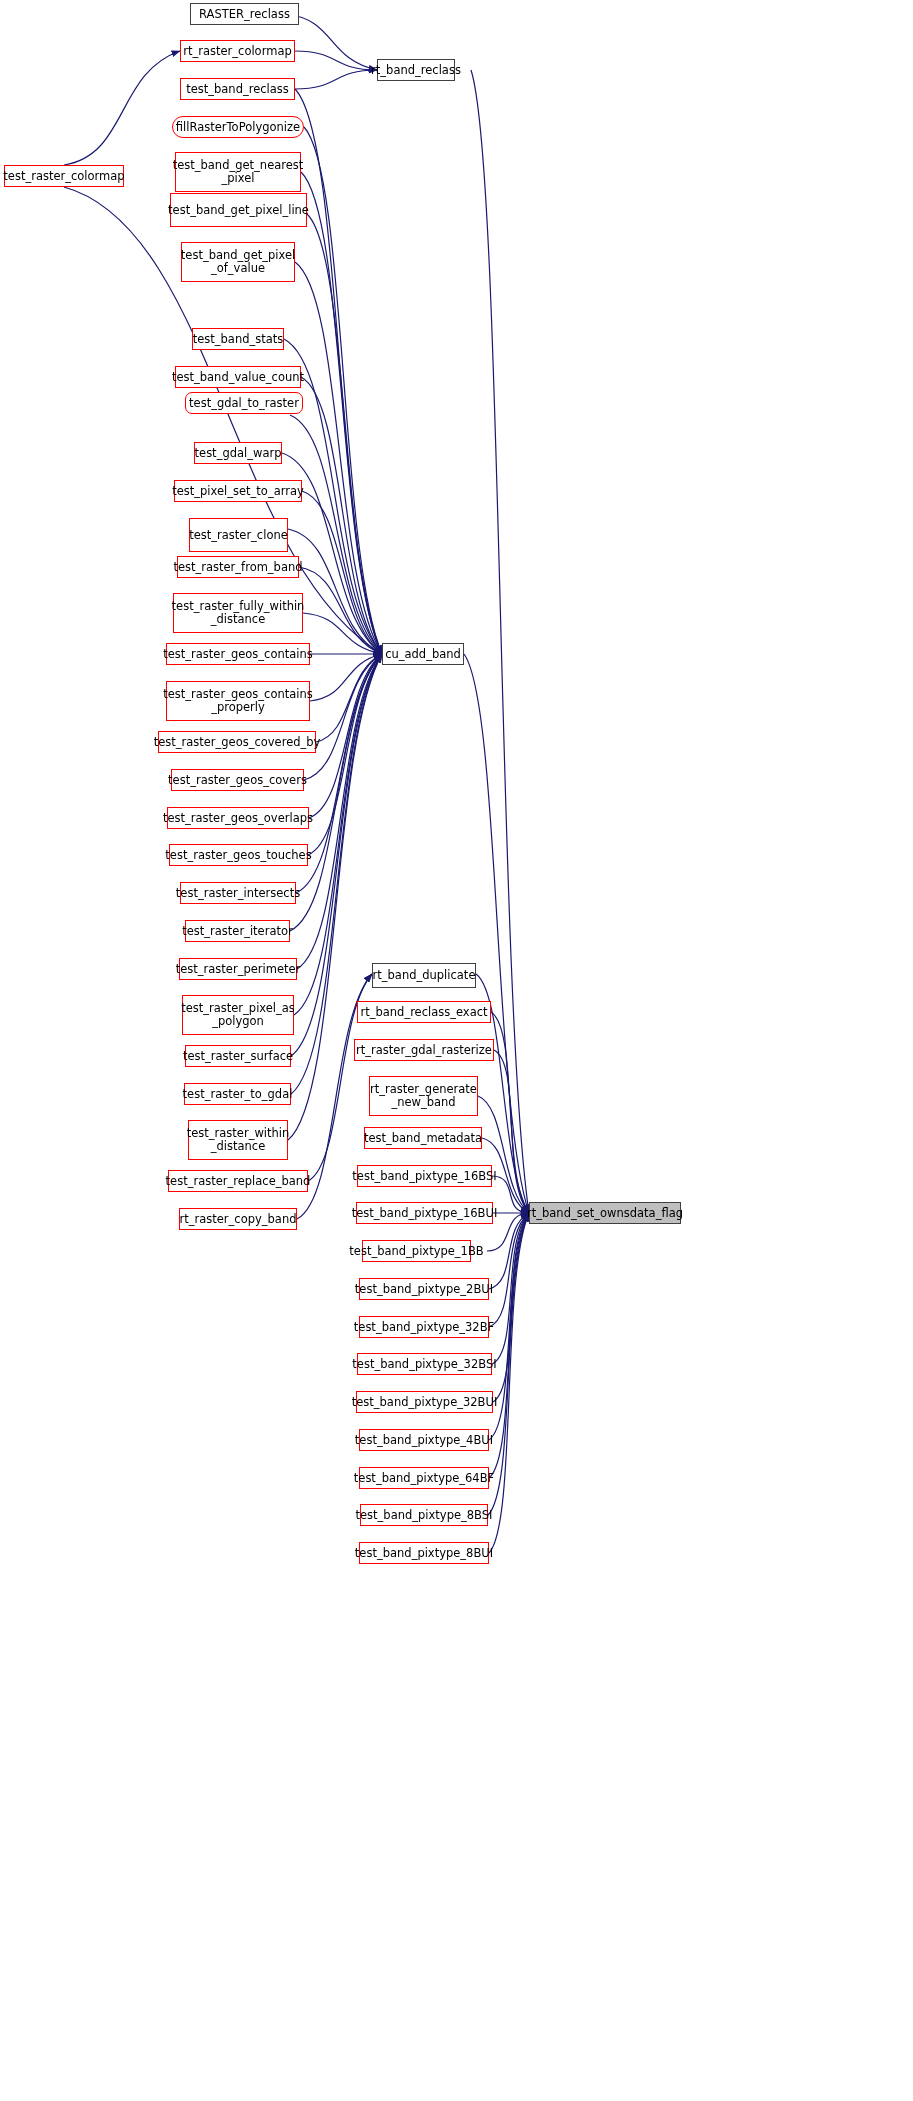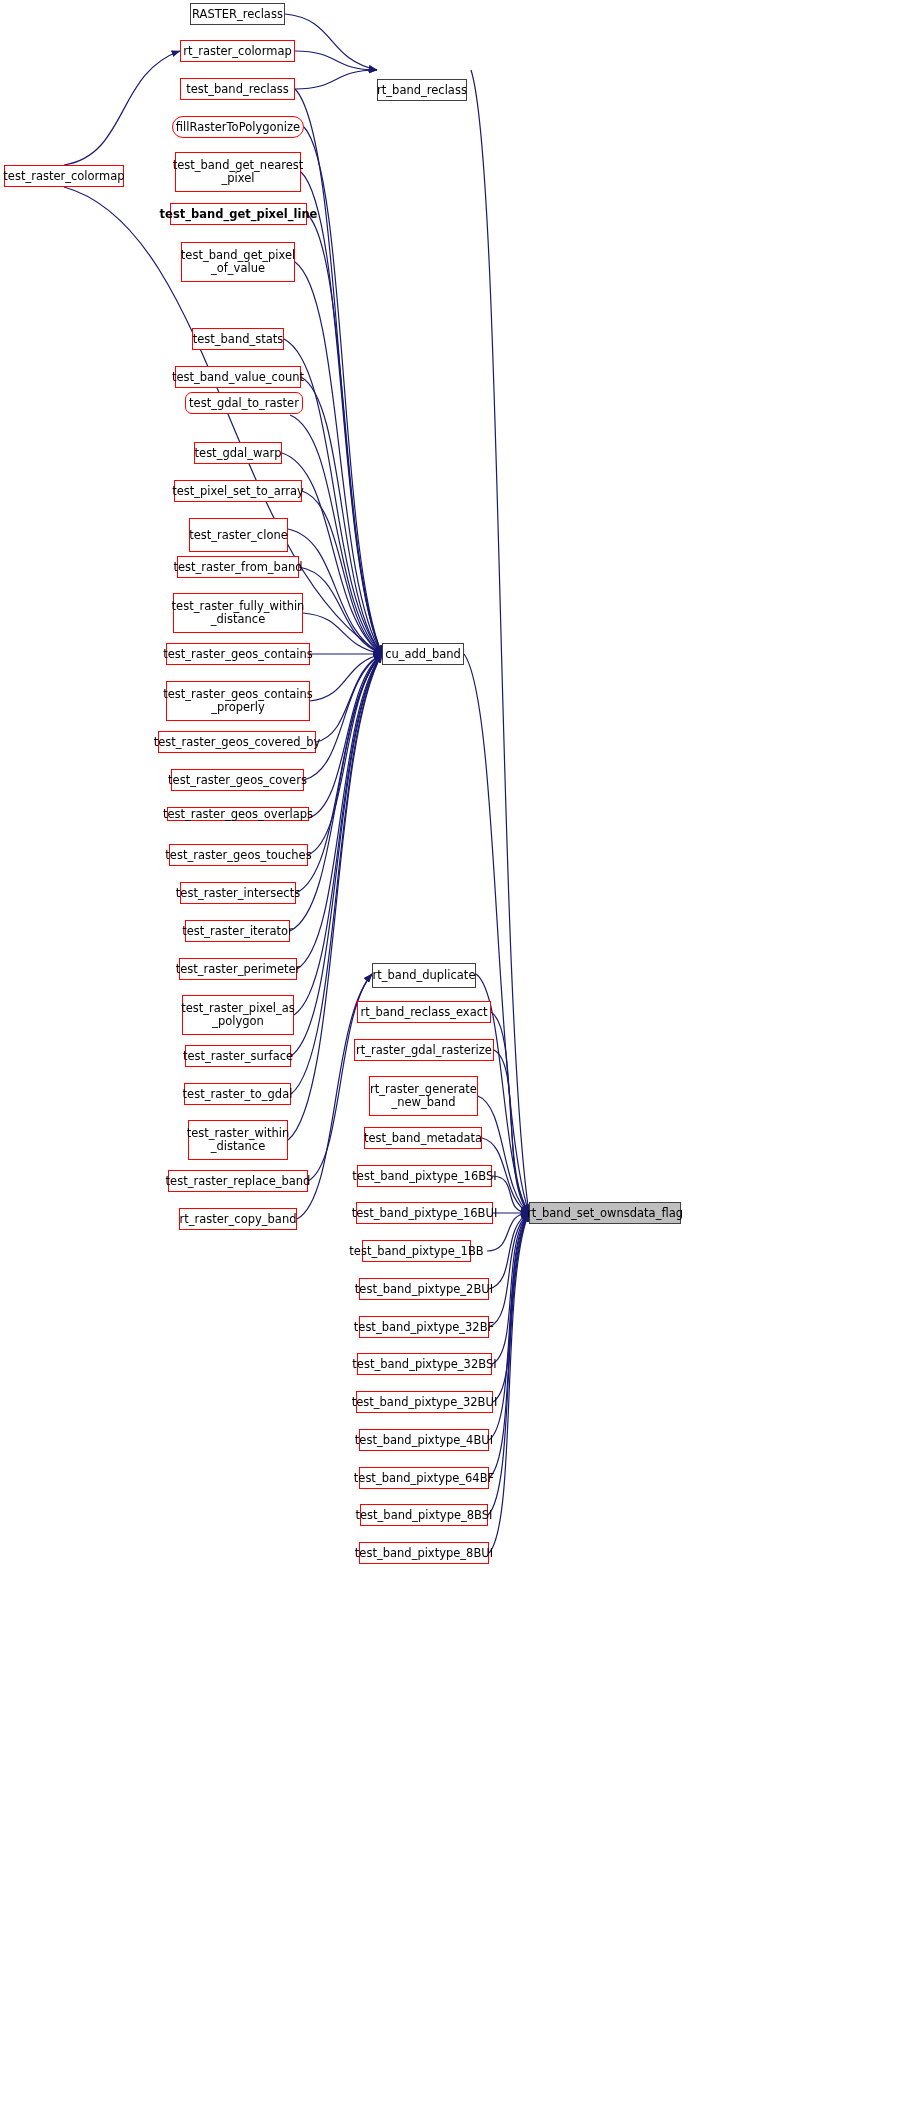--- a/index.html
+++ b/index.html
@@ -72,58 +72,58 @@
         <path d="M 489 1327 C 517 1317.025, 501 1234.945, 529 1213" marker-end="url(#arrow)"></path>
         <path d="M 492 1364 C 520 1350.7875, 501 1242.0675, 529 1213" marker-end="url(#arrow)"></path>
         <path d="M 493 1402 C 521 1385.4625, 501 1249.3825, 529 1213" marker-end="url(#arrow)"></path>
         <path d="M 489 1440 C 517 1420.1375, 501 1256.6975, 529 1213" marker-end="url(#arrow)"></path>
         <path d="M 489 1478 C 517 1454.8125, 501 1264.0125, 529 1213" marker-end="url(#arrow)"></path>
         <path d="M 488 1515 C 516 1488.575, 501 1271.135, 529 1213" marker-end="url(#arrow)"></path>
         <path d="M 489 1553 C 517 1523.25, 501 1278.45, 529 1213" marker-end="url(#arrow)"></path>
       </g>
   </svg>
   <div id="node-layer">
-      <div class="node dark" style="left: 190px; top: 3px; width: 95px; height: 22px;">RASTER_reclass</div>
+      <div class="node dark" style="left: 190px; top: 3px; width: 109px; height: 22px;">RASTER_reclass</div>
       <div class="node" style="left: 180px; top: 40px; width: 115px; height: 22px;">rt_raster_colormap</div>
       <div class="node" style="left: 180px; top: 78px; width: 115px; height: 22px;">test_band_reclass</div>
       <div class="node" style="left: 172px; top: 116px; width: 132px; height: 22px; border-radius: 11px;">fillRasterToPolygonize</div>
       <div class="node" style="left: 175px; top: 152px; width: 126px; height: 40px;">test_band_get_nearest
 _pixel</div>
-      <div class="node" style="left: 170px; top: 203px; width: 137px; height: 22px; font-weight: bold;">test_band_get_pixel_line</div>
+      <div class="node" style="left: 170px; top: 193px; width: 137px; height: 34px;">test_band_get_pixel_line</div>
       <div class="node" style="left: 181px; top: 242px; width: 114px; height: 40px;">test_band_get_pixel
 _of_value</div>
       <div class="node" style="left: 192px; top: 328px; width: 92px; height: 22px;">test_band_stats</div>
       <div class="node" style="left: 175px; top: 366px; width: 126px; height: 22px;">test_band_value_count</div>
       <div class="node" style="left: 185px; top: 392px; width: 118px; height: 22px; border-radius: 7px;">test_gdal_to_raster</div>
       <div class="node" style="left: 194px; top: 442px; width: 88px; height: 22px;">test_gdal_warp</div>
       <div class="node" style="left: 174px; top: 480px; width: 128px; height: 22px;">test_pixel_set_to_array</div>
       <div class="node" style="left: 189px; top: 518px; width: 99px; height: 34px;">test_raster_clone</div>
       <div class="node" style="left: 177px; top: 556px; width: 122px; height: 22px;">test_raster_from_band</div>
       <div class="node" style="left: 173px; top: 593px; width: 130px; height: 40px;">test_raster_fully_within
 _distance</div>
       <div class="node" style="left: 166px; top: 643px; width: 144px; height: 22px;">test_raster_geos_contains</div>
       <div class="node" style="left: 166px; top: 681px; width: 144px; height: 40px;">test_raster_geos_contains
 _properly</div>
       <div class="node" style="left: 158px; top: 731px; width: 158px; height: 22px;">test_raster_geos_covered_by</div>
       <div class="node" style="left: 171px; top: 769px; width: 133px; height: 22px;">test_raster_geos_covers</div>
-      <div class="node" style="left: 167px; top: 807px; width: 142px; height: 14px;">test_raster_geos_overlaps</div>
+      <div class="node" style="left: 167px; top: 807px; width: 142px; height: 22px;">test_raster_geos_overlaps</div>
       <div class="node" style="left: 169px; top: 844px; width: 139px; height: 22px;">test_raster_geos_touches</div>
       <div class="node" style="left: 180px; top: 882px; width: 116px; height: 22px;">test_raster_intersects</div>
       <div class="node" style="left: 185px; top: 920px; width: 105px; height: 22px;">test_raster_iterator</div>
       <div class="node" style="left: 179px; top: 958px; width: 118px; height: 22px;">test_raster_perimeter</div>
       <div class="node" style="left: 182px; top: 995px; width: 112px; height: 40px;">test_raster_pixel_as
 _polygon</div>
       <div class="node" style="left: 185px; top: 1045px; width: 106px; height: 22px;">test_raster_surface</div>
       <div class="node" style="left: 184px; top: 1083px; width: 107px; height: 22px;">test_raster_to_gdal</div>
       <div class="node" style="left: 188px; top: 1120px; width: 100px; height: 40px;">test_raster_within
 _distance</div>
       <div class="node" style="left: 168px; top: 1170px; width: 140px; height: 22px;">test_raster_replace_band</div>
       <div class="node" style="left: 179px; top: 1208px; width: 118px; height: 22px;">rt_raster_copy_band</div>
       <div class="node" style="left: 4px; top: 165px; width: 120px; height: 22px;">test_raster_colormap</div>
-      <div class="node dark" style="left: 377px; top: 59px; width: 90px; height: 22px; margin-top: 20px;">rt_band_reclass</div>
+      <div class="node dark" style="left: 377px; top: 59px; width: 78px; height: 22px;">rt_band_reclass</div>
       <div class="node dark" style="left: 382px; top: 643px; width: 82px; height: 22px;">cu_add_band</div>
       <div class="node dark" style="left: 372px; top: 963px; width: 104px; height: 25px;">rt_band_duplicate</div>
       <div class="node" style="left: 357px; top: 1001px; width: 134px; height: 22px;">rt_band_reclass_exact</div>
       <div class="node" style="left: 354px; top: 1039px; width: 140px; height: 22px;">rt_raster_gdal_rasterize</div>
       <div class="node" style="left: 369px; top: 1076px; width: 109px; height: 40px;">rt_raster_generate
 _new_band</div>
       <div class="node" style="left: 364px; top: 1127px; width: 118px; height: 22px;">test_band_metadata</div>
       <div class="node" style="left: 357px; top: 1165px; width: 135px; height: 22px;">test_band_pixtype_16BSI</div>
       <div class="node" style="left: 356px; top: 1202px; width: 137px; height: 22px;">test_band_pixtype_16BUI</div>
       <div class="node" style="left: 362px; top: 1240px; width: 109px; height: 22px;">test_band_pixtype_1BB</div>

